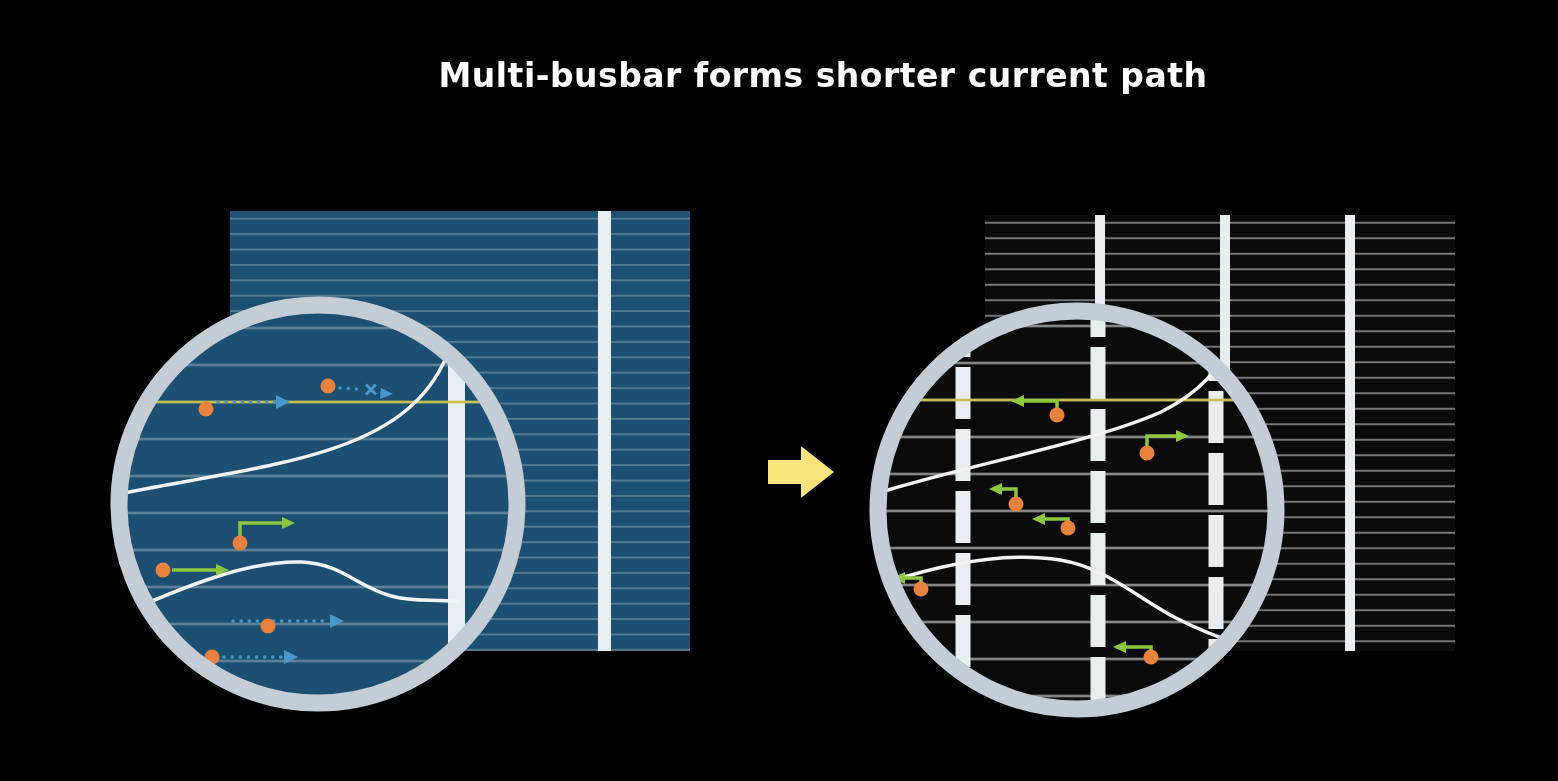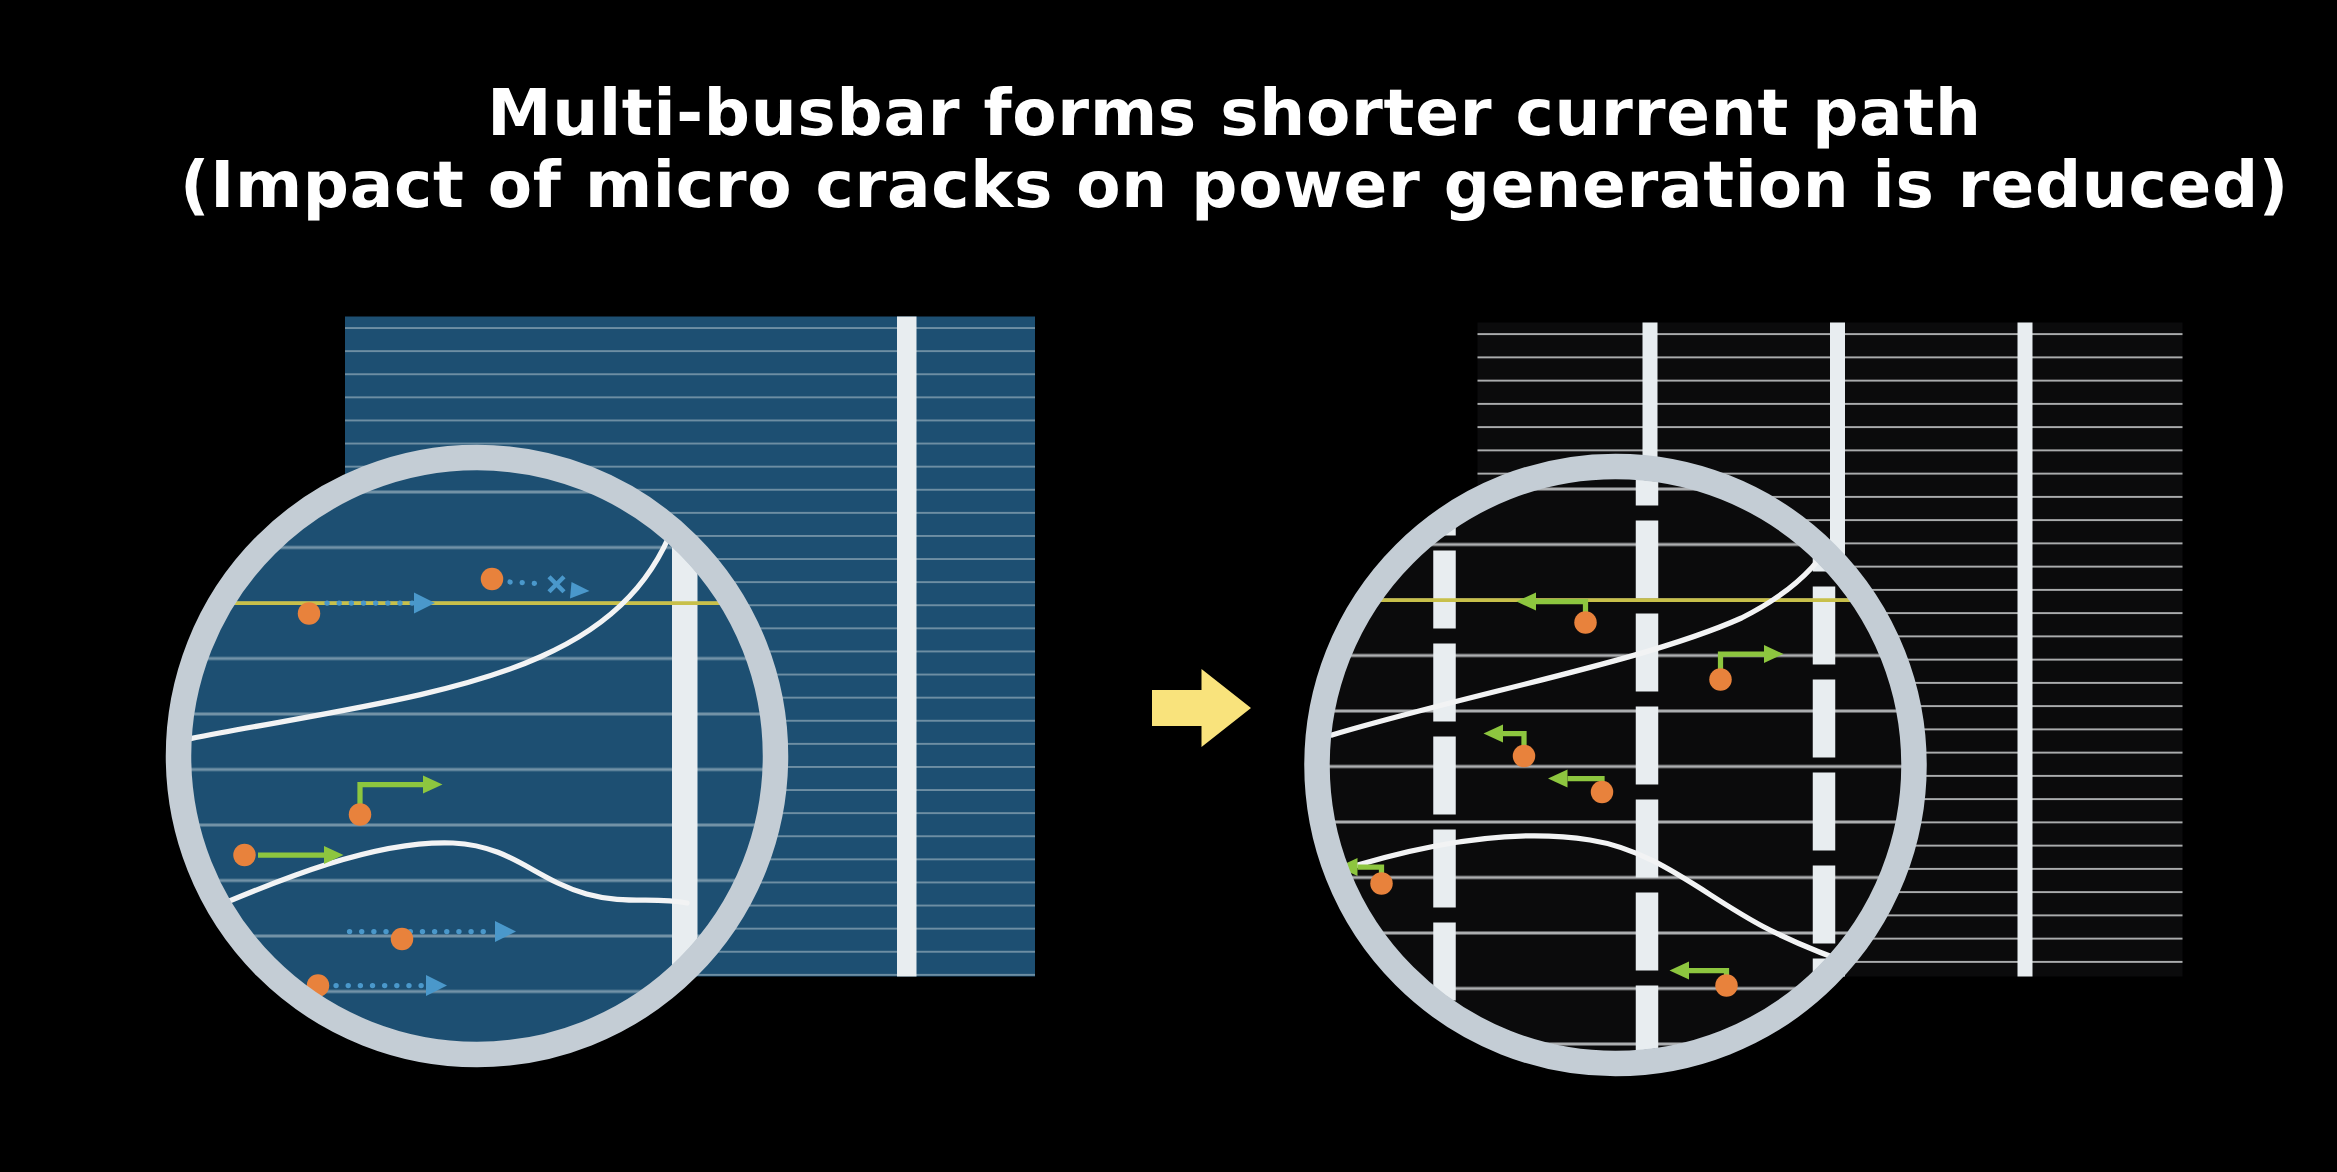--- a/index.html
+++ b/index.html
@@ -5,32 +5,31 @@
   html,body{margin:0;padding:0}
   body{
     width:1558px;height:781px;position:relative;overflow:hidden;
     background:var(--background,#000000);
     font-family:"DejaVu Sans", sans-serif;
   }
   .canvas{position:absolute;inset:0}
   .title{
     position:absolute;left:88px;top:52px;width:1470px;
     text-align:center;color:var(--title-text,#ffffff);
-    font-weight:bold;font-size:43px;line-height:48px;letter-spacing:.5px;
+    font-weight:bold;font-size:33px;line-height:48px;letter-spacing:.5px;
   }
   svg{position:absolute;left:0;top:0}
 </style>
 </head>
 <body>
 
 <div class="canvas">
 
   <div class="title">
     <div>Multi-busbar forms shorter current path</div>
-    <div>(Impact of micro cracks on power generation is reduced)</div>
   </div>
 
   <svg width="1558" height="781" viewBox="0 0 1558 781">
     <defs>
       <clipPath id="clipL">
           <circle cx="318" cy="504" r="191"></circle>
         </clipPath>
       <clipPath id="clipR">
           <circle cx="1077" cy="510" r="191"></circle>
         </clipPath>

